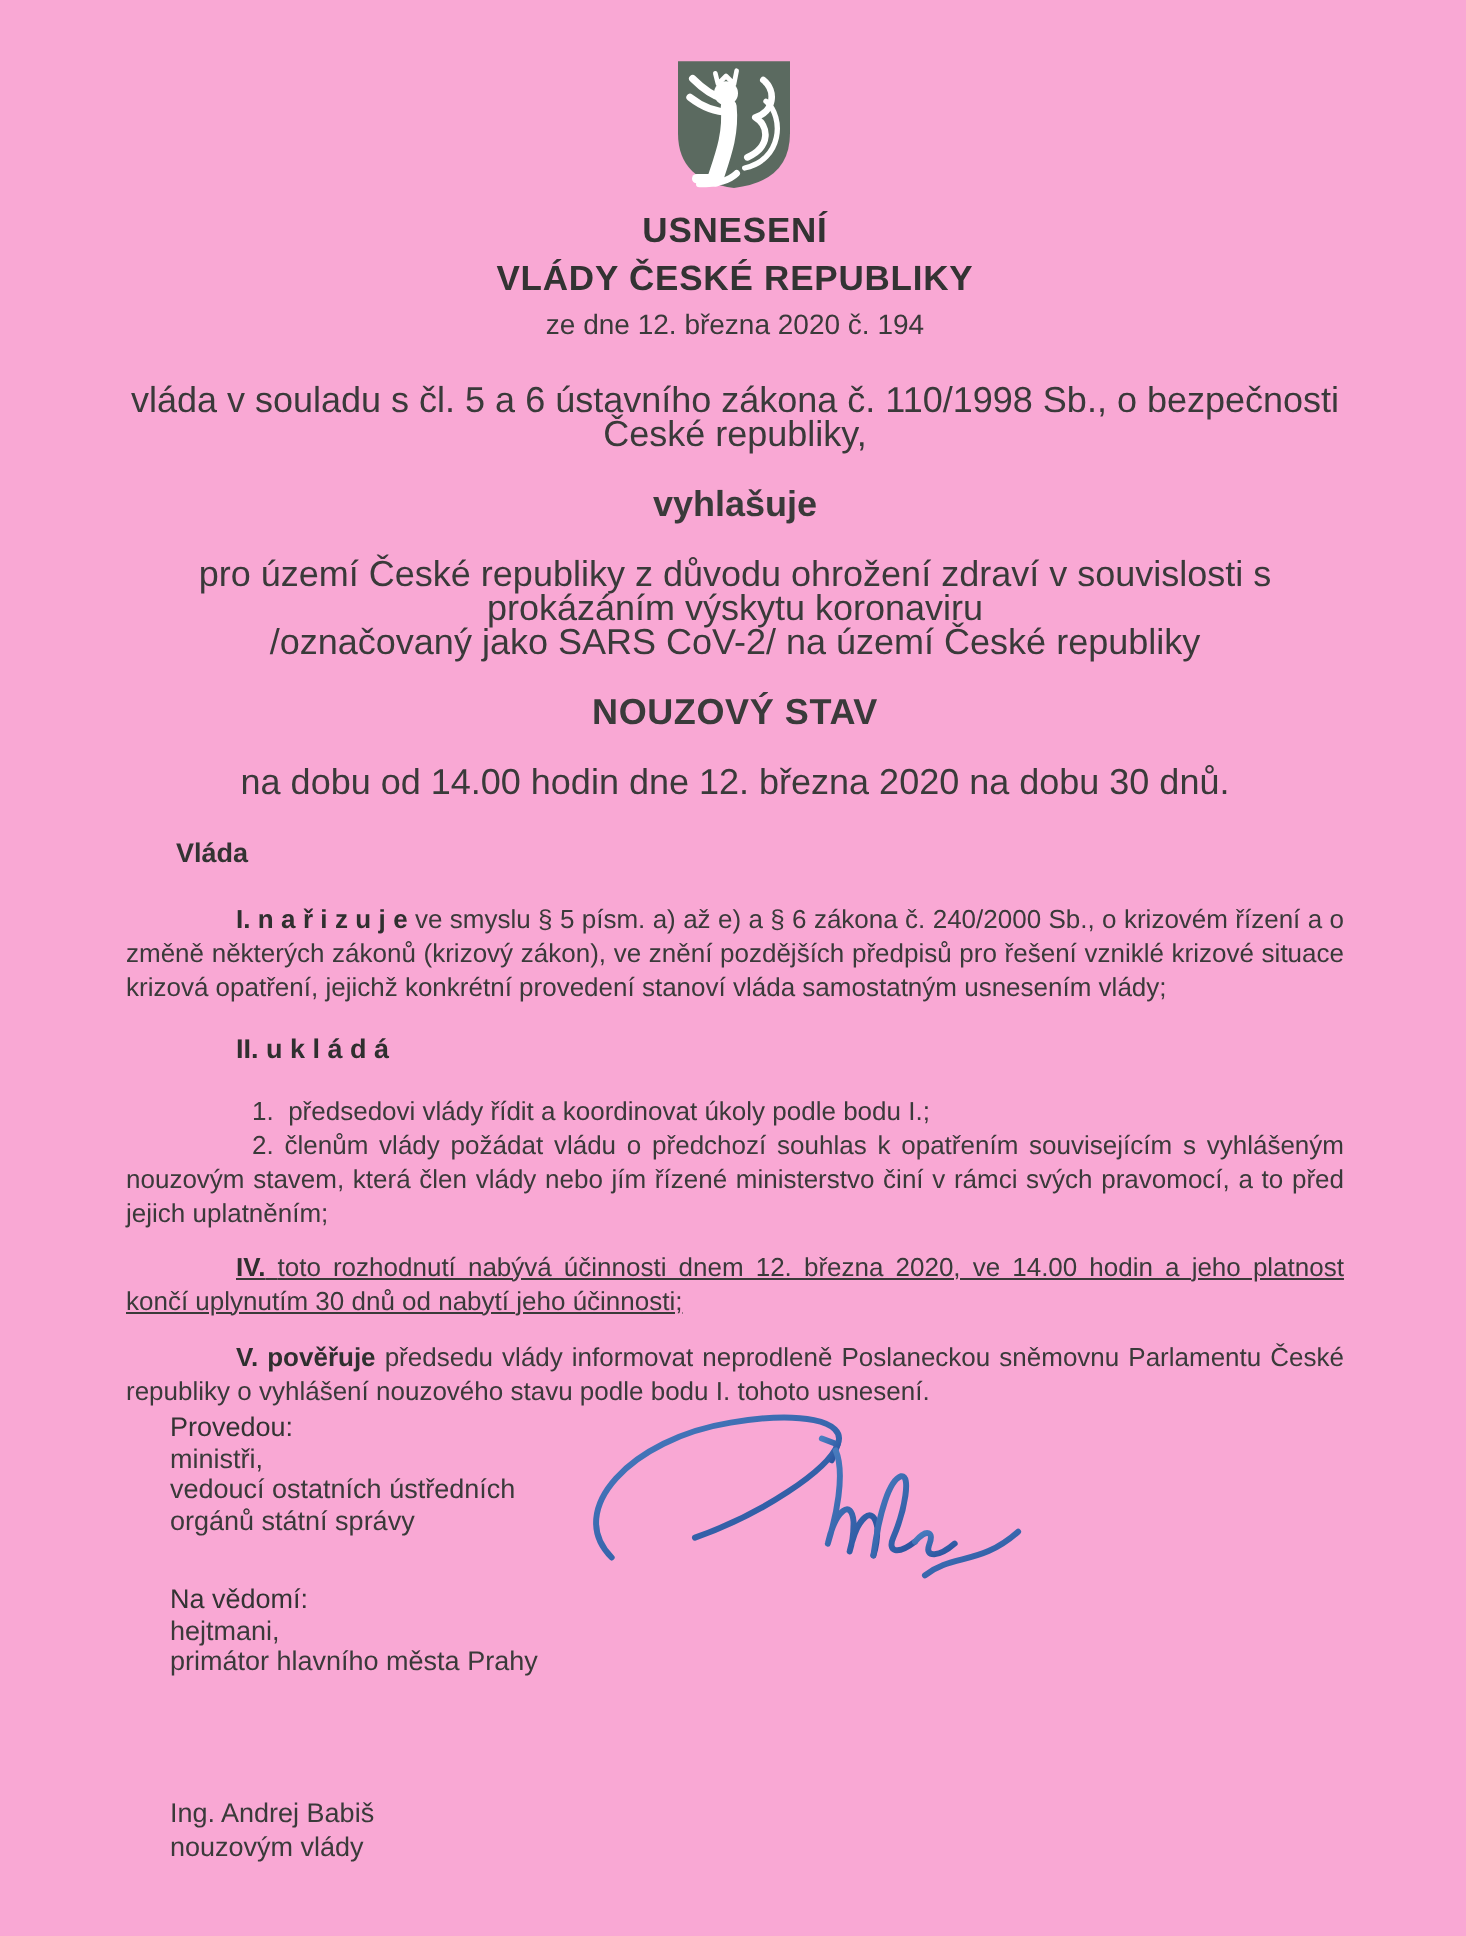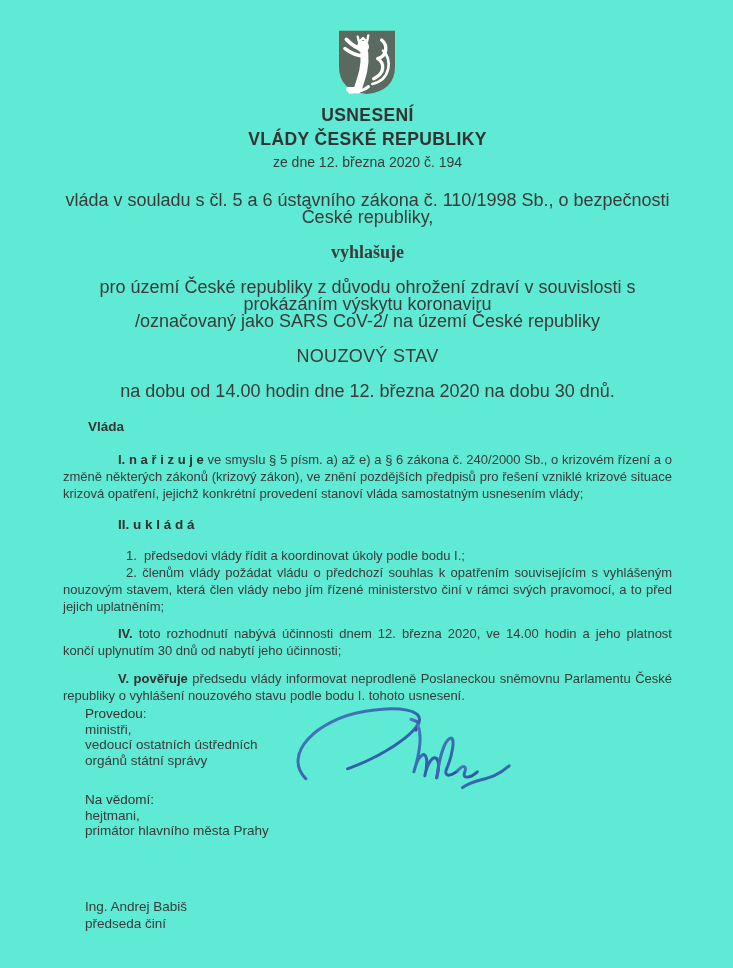--- a/index.html
+++ b/index.html
@@ -1,20 +1,20 @@
 <!DOCTYPE html>
 <html lang="cs"><head>
 <meta charset="utf-8">
 <style>
   html, body { margin: 0; padding: 0; background: #ffffff; }
   .page {
     position: relative;
     width: 733px;
     height: 968px;
-    background: #5eead4;
+    background: #f9a8d4;
     font-family: "Liberation Sans", sans-serif;
     color: #3a3a3a;
     overflow: hidden;
   }
   .content { padding: 0 61px 0 63px; }
 
   .arms {
     display: block;
     margin: 28px auto 0 auto;
     width: 64px;
@@ -34,23 +34,23 @@
   .title2 { margin-top: 4px; text-align: center; }
   .date-line {
     text-align: center;
     font-size: 14px;
     line-height: 17px;
     margin-top: 5px;
   }
 
   .centered { text-align: center; font-size: 18px; line-height: 17px; }
   .intro    { margin-top: 21px; }
-  .declares { margin-top: 0; font-weight: bold; font-family: Liberation Serif, serif; }
+  .declares { margin-top: 0; font-weight: bold; }
   .scope    { margin-top: 12px; }
-  .state-name { margin-top: 9px; font-weight: normal; letter-spacing: 0.3px; }
+  .state-name { margin-top: 9px; font-weight: bold; letter-spacing: 0.3px; }
   .duration { margin-top: 12px; }
 
   .subject {
     font-weight: bold;
     font-size: 13.5px;
     line-height: 17px;
     margin: 15px 0 0 25px;
     color: #333333;
   }
 
@@ -60,21 +60,21 @@
     text-align: justify;
     text-indent: 55px;
     margin: 0;
   }
   .para b { color: #2f2f2f; }
   .art1 { margin-top: 16px; }
   .art2-lead { margin-top: 14px; font-weight: bold; text-indent: 55px; font-size: 13.5px; line-height: 17px; color: #2f2f2f; }
   .item1 { margin-top: 10px; text-indent: 63px; }
   .item2 { text-indent: 63px; }
   .art3 { margin-top: 5px; }
-  .art4 { margin-top: 10px; }
+  .art4 { margin-top: 10px; text-decoration: underline; }
   .art5 { margin-top: 11px; }
 
   .footer-block {
     position: absolute;
     font-size: 13.5px;
     line-height: 15.5px;
   }
   .footer-block .label { font-weight: normal; color: #333333; }
   .provedou  { left: 85px; top: 706px; }
   .na-vedomi { left: 85px; top: 792px; }
@@ -166,16 +166,16 @@
   </svg>
 
   <div class="footer-block na-vedomi">
     <div class="label">Na vědomí:</div>
     <div>hejtmani,</div>
     <div>primátor hlavního města Prahy</div>
   </div>
 
   <div class="footer-block signatory">
     <div>Ing. Andrej Babiš</div>
-    <div>předseda činí</div>
+    <div>nouzovým vlády</div>
   </div>
 
 </div>
 
 </body></html>

